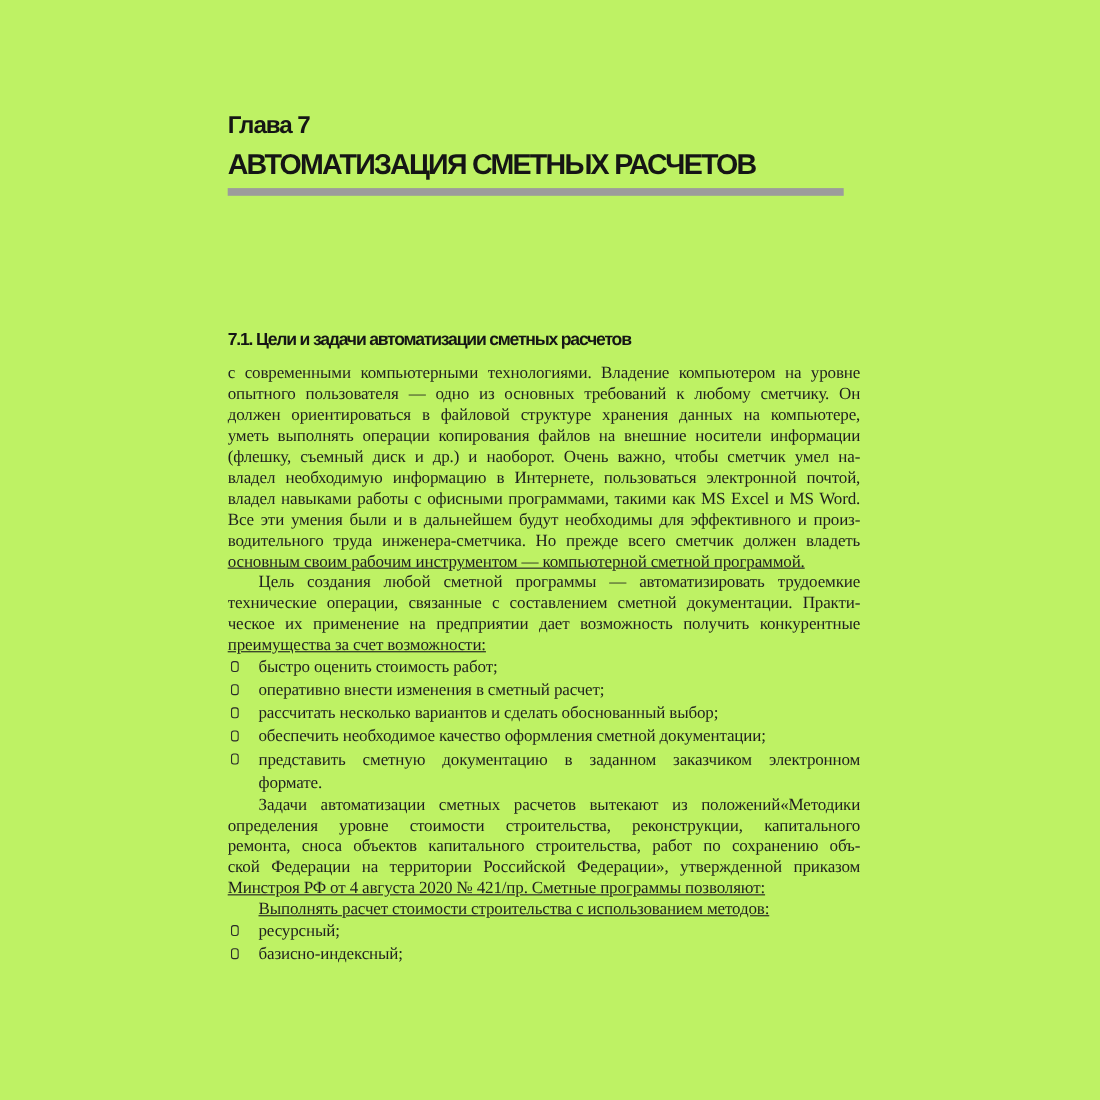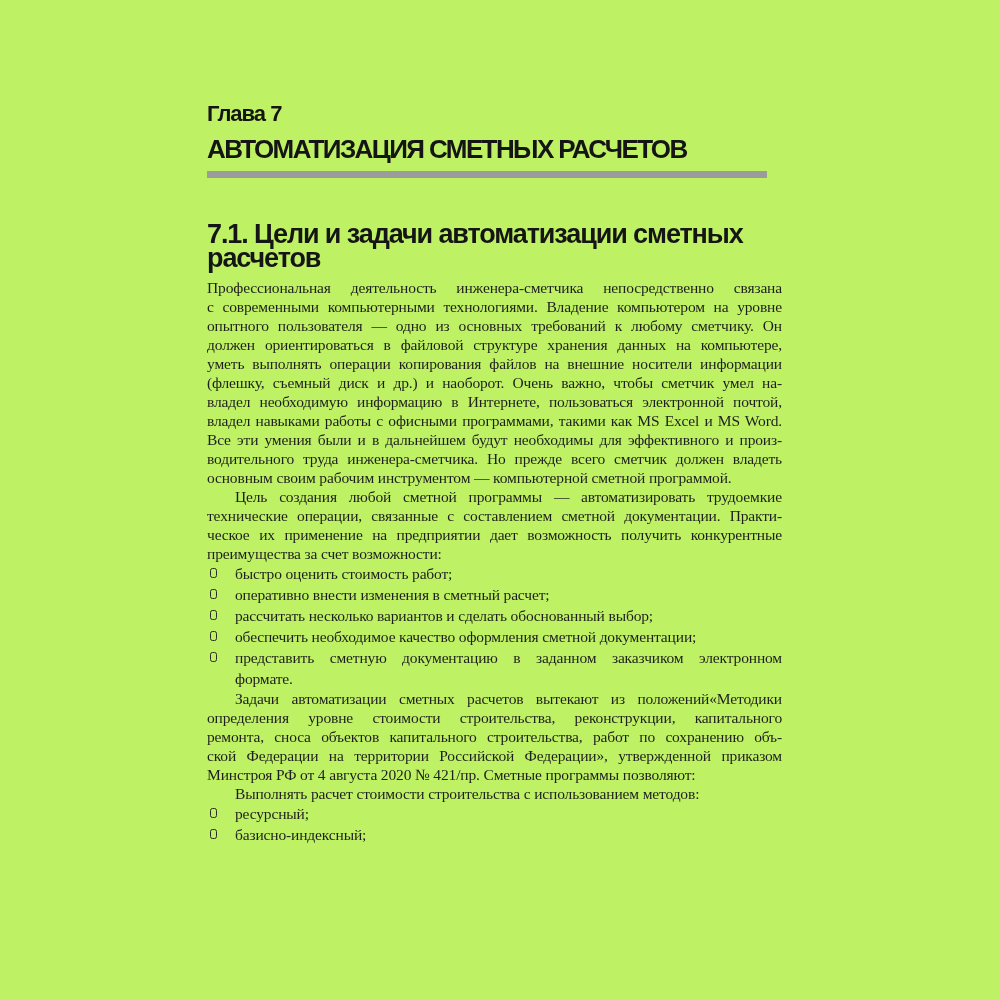--- a/index.html
+++ b/index.html
@@ -35,39 +35,39 @@
     margin-top: 6px;
   }
   .rule {
     width: 560px;
     height: 7px;
     margin-top: 7px;
   }
   .section-heading {
     font-family: "Liberation Sans", "DejaVu Sans", sans-serif;
     font-weight: bold;
-    font-size: 27px;
+    font-size: 16px;
     letter-spacing: -1.1px;
     line-height: 24px;
     color: #151515;
-    margin-top: 44px;
+    margin-top: 120px;
   }
   .body-text {
     margin-top: 8px;
     font-size: 15.5px;
     letter-spacing: -0.15px;
     color: #1f1f1f;
   }
   .paragraph { }
   .line {
     line-height: 19px;
     text-align: justify;
     text-align-last: justify;
   }
-  .line.last { text-align-last: left; }
+  .line.last { text-align-last: left; text-decoration: underline; }
   .line.indent { text-indent: 28px; }
   .list { }
   .list-item {
     position: relative;
     padding-left: 28px;
   }
   .bullet {
     position: absolute;
     left: 3px;
     top: 5px;
@@ -88,21 +88,20 @@
 <body>
 
 <div class="page">
   <div class="content">
     <div class="chapter-label">Глава 7</div>
     <div class="chapter-title">АВТОМАТИЗАЦИЯ СМЕТНЫХ РАСЧЕТОВ</div>
     <div class="rule" style="background: rgb(156, 156, 156);"></div>
     <div class="section-heading">7.1. Цели и задачи автоматизации сметных расчетов</div>
     <div class="body-text">
         <div class="paragraph">
-          <div class="line">Профессиональная деятельность инженера-сметчика непосредственно связана</div>
           <div class="line">с современными компьютерными технологиями. Владение компьютером на уровне</div>
           <div class="line">опытного пользователя — одно из основных требований к любому сметчику. Он</div>
           <div class="line">должен ориентироваться в файловой структуре хранения данных на компьютере,</div>
           <div class="line">уметь выполнять операции копирования файлов на внешние носители информации</div>
           <div class="line">(флешку, съемный диск и др.) и наоборот. Очень важно, чтобы сметчик умел на-</div>
           <div class="line">владел необходимую информацию в Интернете, пользоваться электронной почтой,</div>
           <div class="line">владел навыками работы с офисными программами, такими как MS Excel и MS Word.</div>
           <div class="line">Все эти умения были и в дальнейшем будут необходимы для эффективного и произ-</div>
           <div class="line">водительного труда инженера-сметчика. Но прежде всего сметчик должен владеть</div>
           <div class="line last">основным своим рабочим инструментом — компьютерной сметной программой.</div>

